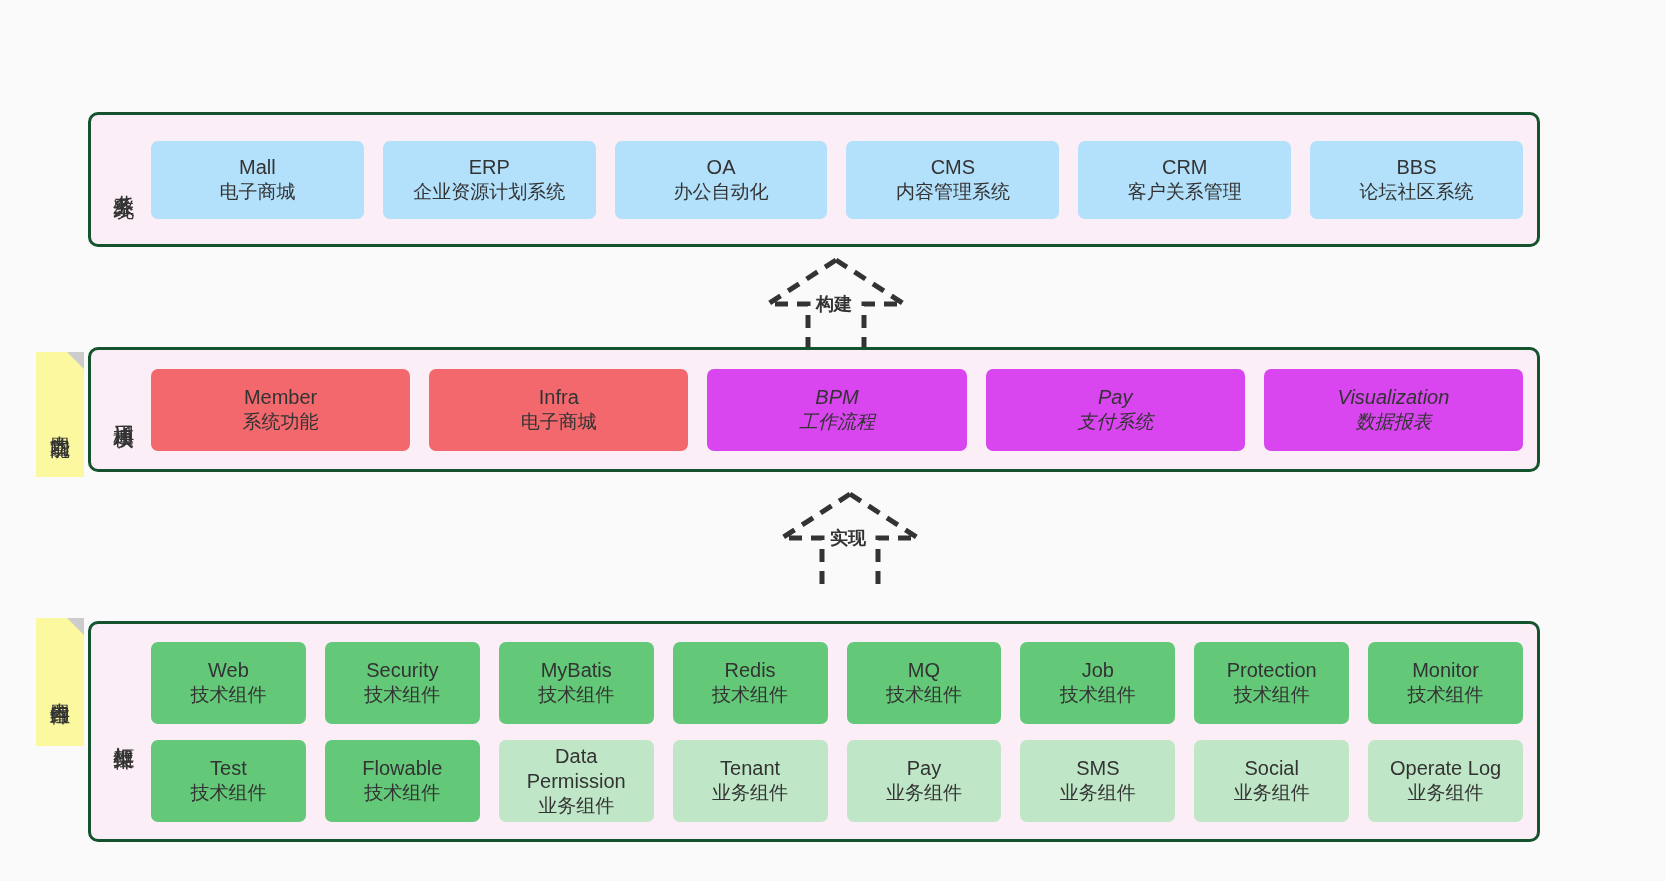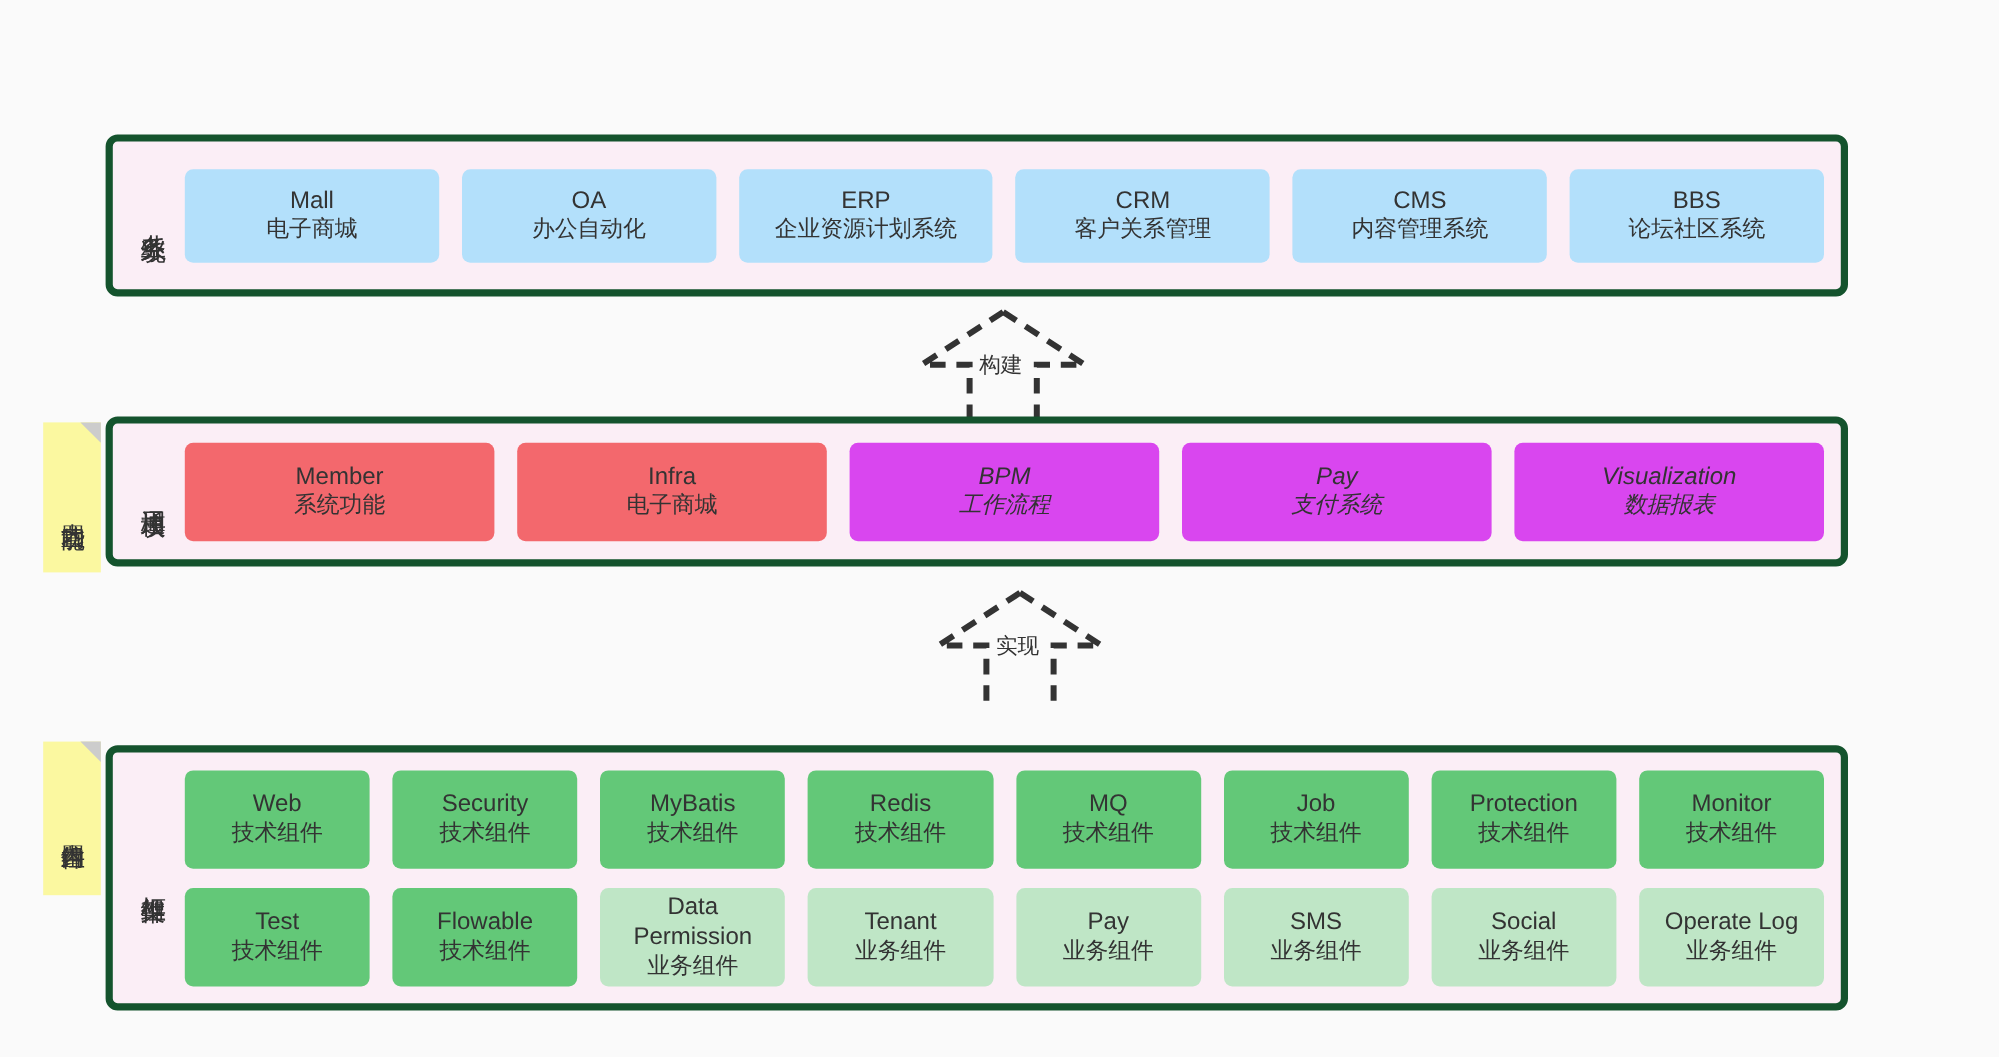--- a/index.html
+++ b/index.html
@@ -20,21 +20,21 @@
     position: absolute;
     left: 0; top: 0;
     width: 1666px;
     height: 881px;
   }
 
   
   .layer {
     position: absolute;
     background: #fbeef6;
-    border: 6px solid #14532d;
+    border: 3px solid #14532d;
     border-radius: 10px;
     box-sizing: border-box;
     display: flex;
     flex-direction: row;
     align-items: stretch;
   }
 
   .layer-title {
     flex: 0 0 auto;
     width: 46px;
@@ -128,20 +128,21 @@
     width: 0; height: 0;
     border-left: 17px solid transparent;
     border-top: 17px solid #cccccc;
   }
   #note-builtin-func { left: 36px; top: 352px; height: 125px; }
   #note-builtin-comp { left: 36px; top: 618px; height: 128px; }
 
   
   .arrow {
     position: absolute;
+    font-weight: bold;
   }
   .arrow svg { display: block; overflow: visible; }
   .arrow-label {
     position: absolute;
     font-size: 18px;
     color: #333333;
     background: #fafafa;
     padding: 0 3px;
     white-space: nowrap;
   }
@@ -161,34 +162,34 @@
 
   <div class="layer" id="layer-business">
     <div class="layer-title">业务系统</div>
     <div class="layer-body">
       <div class="row">
         <div class="node c-blue">
           <span class="en">Mall</span>
           <span class="cn">电子商城</span>
         </div>
         <div class="node c-blue">
+          <span class="en">ERP</span>
+          <span class="cn">企业资源计划系统</span>
+        </div>
+        <div class="node c-blue">
           <span class="en">OA</span>
           <span class="cn">办公自动化</span>
         </div>
         <div class="node c-blue">
-          <span class="en">ERP</span>
-          <span class="cn">企业资源计划系统</span>
+          <span class="en">CMS</span>
+          <span class="cn">内容管理系统</span>
         </div>
         <div class="node c-blue">
           <span class="en">CRM</span>
           <span class="cn">客户关系管理</span>
-        </div>
-        <div class="node c-blue">
-          <span class="en">CMS</span>
-          <span class="cn">内容管理系统</span>
         </div>
         <div class="node c-blue">
           <span class="en">BBS</span>
           <span class="cn">论坛社区系统</span>
         </div>
       </div>
     </div>
   </div>
 
   <div class="arrow" id="arrow-build">

